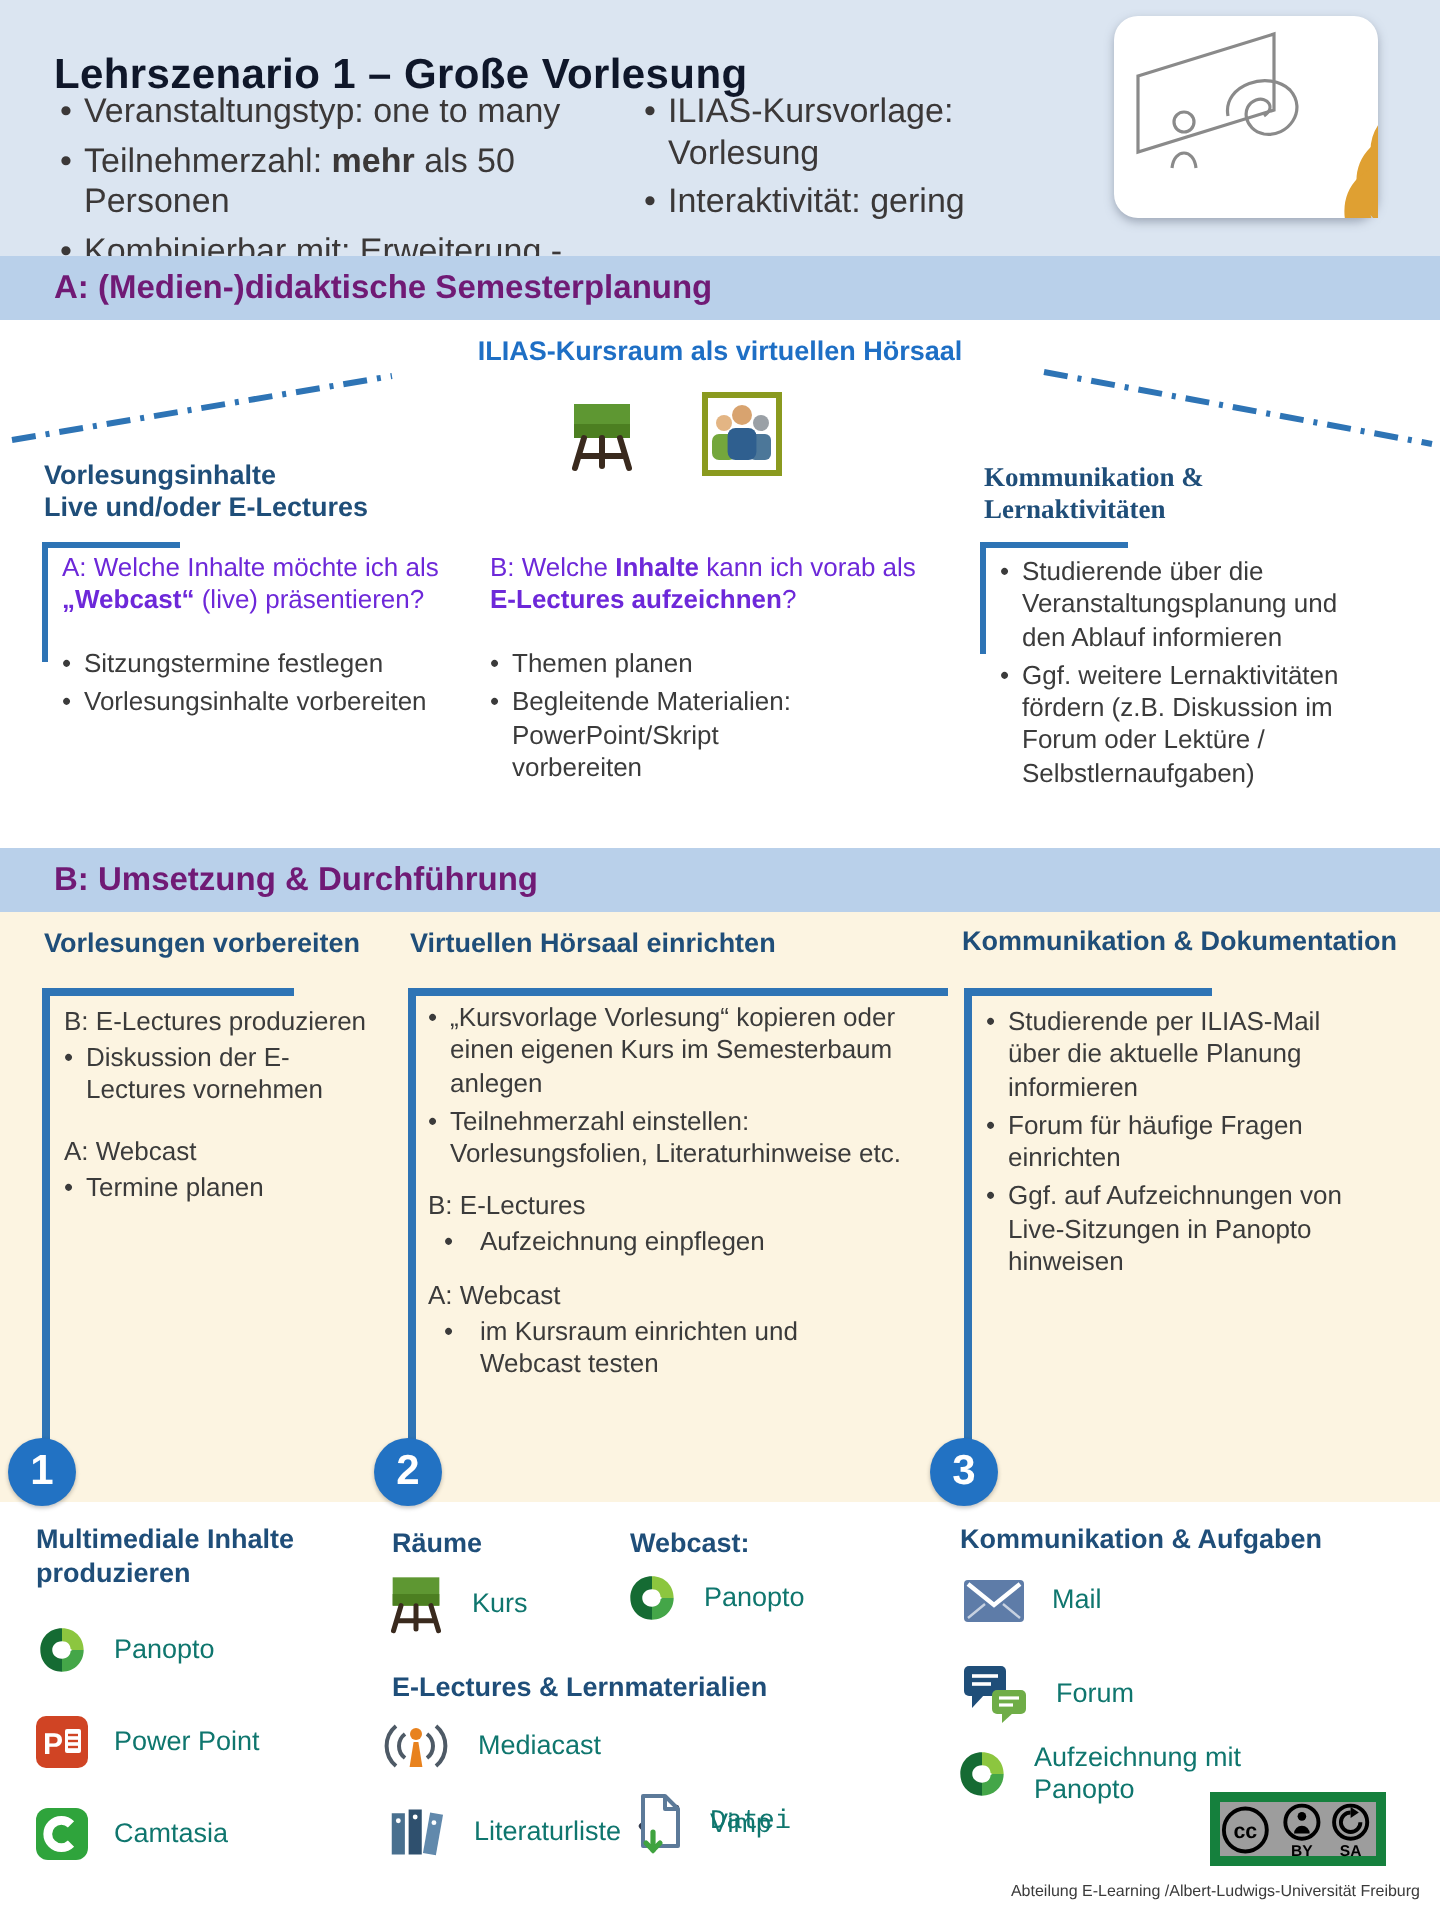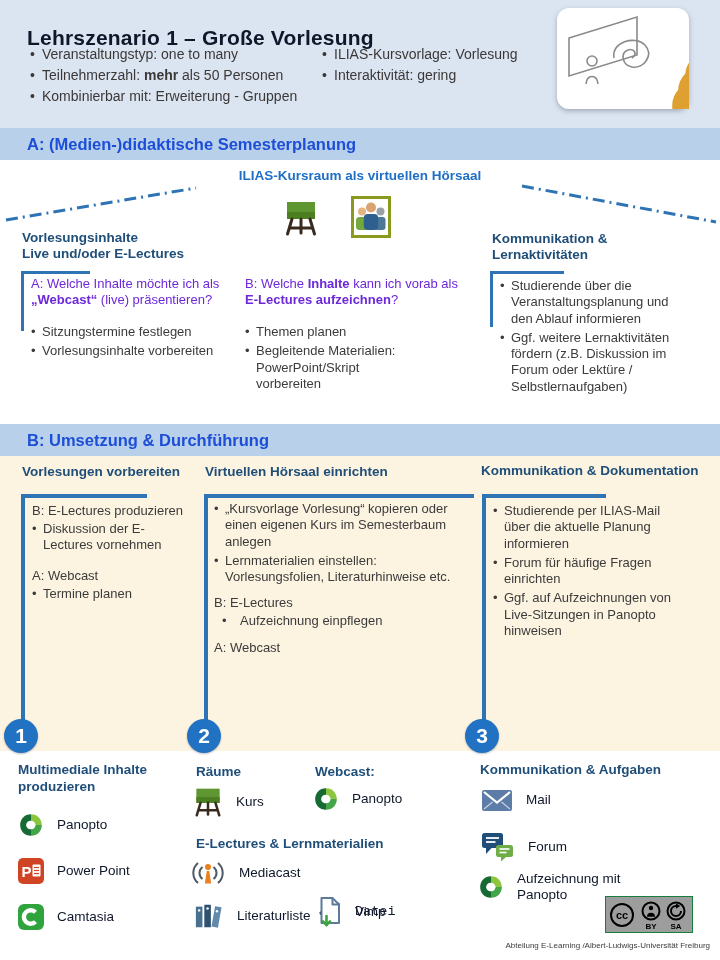--- a/index.html
+++ b/index.html
@@ -3,29 +3,29 @@
 <meta charset="utf-8">
 <style>
   html,body{margin:0;padding:0;}
   .page{position:relative;width:720px;height:960px;background:#fff;overflow:hidden;
         font-family:"Liberation Sans",sans-serif;color:#3B3B3B;}
   .abs{position:absolute;}
 
   
   .hdr{position:absolute;left:0;top:0;width:720px;height:128px;background:#DBE5F1;}
   .title{position:absolute;left:27px;top:12px;font-size:21px;font-weight:bold;color:#0f172a;letter-spacing:.2px;}
-  ul.bl{list-style:none;margin:0;padding:0;font-size:14px;line-height:1.22;color:#3B3838;}
+  ul.bl{list-style:none;margin:0;padding:0;font-size:17px;line-height:1.22;color:#3B3838;}
   ul.bl li{position:relative;padding-left:12px;margin-bottom:4px;}
   ul.bl li::before{content:"•";position:absolute;left:0;top:0;}
   .b{font-weight:bold;}
   .sketch-card{position:absolute;left:557px;top:8px;width:132px;height:101px;background:#fff;
                border-radius:12px;box-shadow:0 2px 5px rgba(100,110,130,.5);}
 
   
-  .band{position:absolute;left:0;width:720px;height:32px;background:#B9D0EA;color:#1d4ed8;
+  .band{position:absolute;left:0;width:720px;height:32px;background:#B9D0EA;color:#701a75;
         font-weight:bold;font-size:16.5px;line-height:32px;padding-left:27px;box-sizing:border-box;}
 
   
   .center-head{position:absolute;left:180px;top:168px;width:360px;text-align:center;
                font-size:13.5px;font-weight:bold;color:#1E6FC5;}
   .navyhead{position:absolute;font-size:13.5px;font-weight:bold;color:#1F4E79;line-height:1.2;}
   .bracket{position:absolute;border-top:3px solid #2E74B5;border-left:3px solid #2E74B5;}
   .bracketB{position:absolute;border-top:4px solid #2E74B5;border-left:4px solid #2E74B5;}
   .q{position:absolute;font-size:13px;line-height:1.25;color:#6d28d9;}
   ul.dl{list-style:none;margin:0;padding:0;font-size:13px;line-height:1.25;color:#3B3B3B;}
@@ -37,25 +37,25 @@
   .sub.first{margin-top:0;}
 
   
   .cream{position:absolute;left:0;top:456px;width:720px;height:295px;background:#FCF4E1;}
   .step{position:absolute;width:34px;height:34px;border-radius:50%;background:#2272C3;color:#fff;
         font-size:21px;font-weight:bold;text-align:center;line-height:34px;box-shadow:0 1px 2px rgba(0,0,0,.25);}
 
   
   .thead{position:absolute;font-size:13.5px;font-weight:bold;color:#1F4E79;line-height:1.25;}
   .trow{position:absolute;display:flex;align-items:center;gap:13px;}
-  .tlabel{font-size:13.5px;color:#0f172a;line-height:1.2;}
+  .tlabel{font-size:13.5px;color:#0f766e;line-height:1.2;}
 
   
   .cc-badge{position:absolute;left:605px;top:896px;width:88px;height:37px;background:#9D9D9D;
-            border:1px solid #15803d;box-sizing:border-box;display:flex;align-items:center;justify-content:center;}
+            border:5px solid #15803d;box-sizing:border-box;display:flex;align-items:center;justify-content:center;}
   .ccring{fill:none;stroke:#000;stroke-width:2;}
   .cctext{font-size:11px;font-weight:bold;text-anchor:middle;fill:#000;}
   .cclabel{font-size:8px;font-weight:bold;text-anchor:middle;fill:#000;}
   .attr{position:absolute;right:10px;top:941px;font-size:8px;color:#3B3B3B;}
 
   svg text{font-family:"Liberation Sans",sans-serif;}
 </style>
 </head>
 <body>
 
@@ -229,21 +229,21 @@
     <li>Sitzungstermine festlegen</li>
     <li>Vorlesungsinhalte vorbereiten</li>
   </ul>
 
   <p class="q" style="left:245px;top:276px;width:215px;margin:0;"><span>B: Welche </span><span class="b">Inhalte</span><span> kann ich vorab als </span><span class="b">E-Lectures aufzeichnen</span><span>?</span></p>
   <ul class="dl abs" style="left:245px;top:324px;width:170px;">
     <li>Themen planen</li>
     <li>Begleitende Materialien: PowerPoint/Skript vorbereiten</li>
   </ul>
 
-  <div class="navyhead" style="left:492px;top:231px;">
+  <div class="navyhead" style="left:492px;top:231px;font-family:Liberation Serif, serif;">
     <div>Kommunikation &amp;</div>
     <div>Lernaktivitäten</div>
   </div>
   <div class="bracket" style="left:490px;top:271px;width:71px;height:53px;"></div>
   <ul class="dl abs" style="left:500px;top:278px;width:190px;">
     <li>Studierende über die Veranstaltungsplanung und den Ablauf informieren</li>
     <li>Ggf. weitere Lernaktivitäten fördern (z.B. Diskussion im Forum oder Lektüre / Selbstlernaufgaben)</li>
   </ul>
 
   <div class="band" style="top:424px;">B: Umsetzung &amp; Durchführung</div>
@@ -265,27 +265,30 @@
     </ul>
     <p class="sub" style="margin-top:14px;">A: Webcast</p>
     <ul class="dl">
       <li>Termine planen</li>
     </ul>
   </div>
 
   <div class="abs" style="left:214px;top:501px;width:254px;">
     <ul class="dl">
       <li>„Kursvorlage Vorlesung“ kopieren oder einen eigenen Kurs im Semesterbaum anlegen</li>
-      <li>Lernmaterialien einstellen: Vorlesungsfolien, Literaturhinweise etc.</li>
+      <li>Teilnehmerzahl einstellen: Vorlesungsfolien, Literaturhinweise etc.</li>
     </ul>
     <p class="sub" style="margin-top:10px;">B: E-Lectures</p>
     <ul class="dl">
       <li class="ind">Aufzeichnung einpflegen</li>
     </ul>
     <p class="sub" style="margin-top:10px;">A: Webcast</p>
+    <ul class="dl" style="width:190px;">
+      <li class="ind">im Kursraum einrichten und Webcast testen</li>
+    </ul>
   </div>
 
   <ul class="dl abs" style="left:493px;top:503px;width:192px;">
     <li>Studierende per ILIAS-Mail über die aktuelle Planung informieren</li>
     <li>Forum für häufige Fragen einrichten</li>
     <li>Ggf. auf Aufzeichnungen von Live-Sitzungen in Panopto hinweisen</li>
   </ul>
 
   <div class="step" style="left:4px;top:719px;">1</div>
   <div class="step" style="left:187px;top:719px;">2</div>

